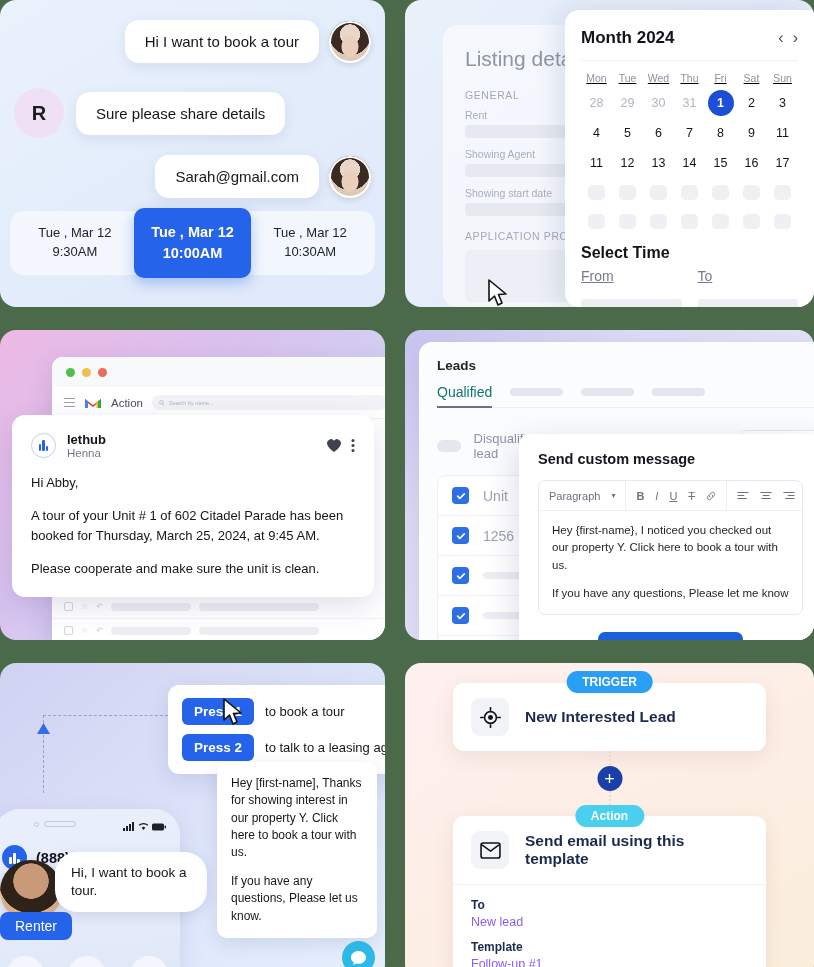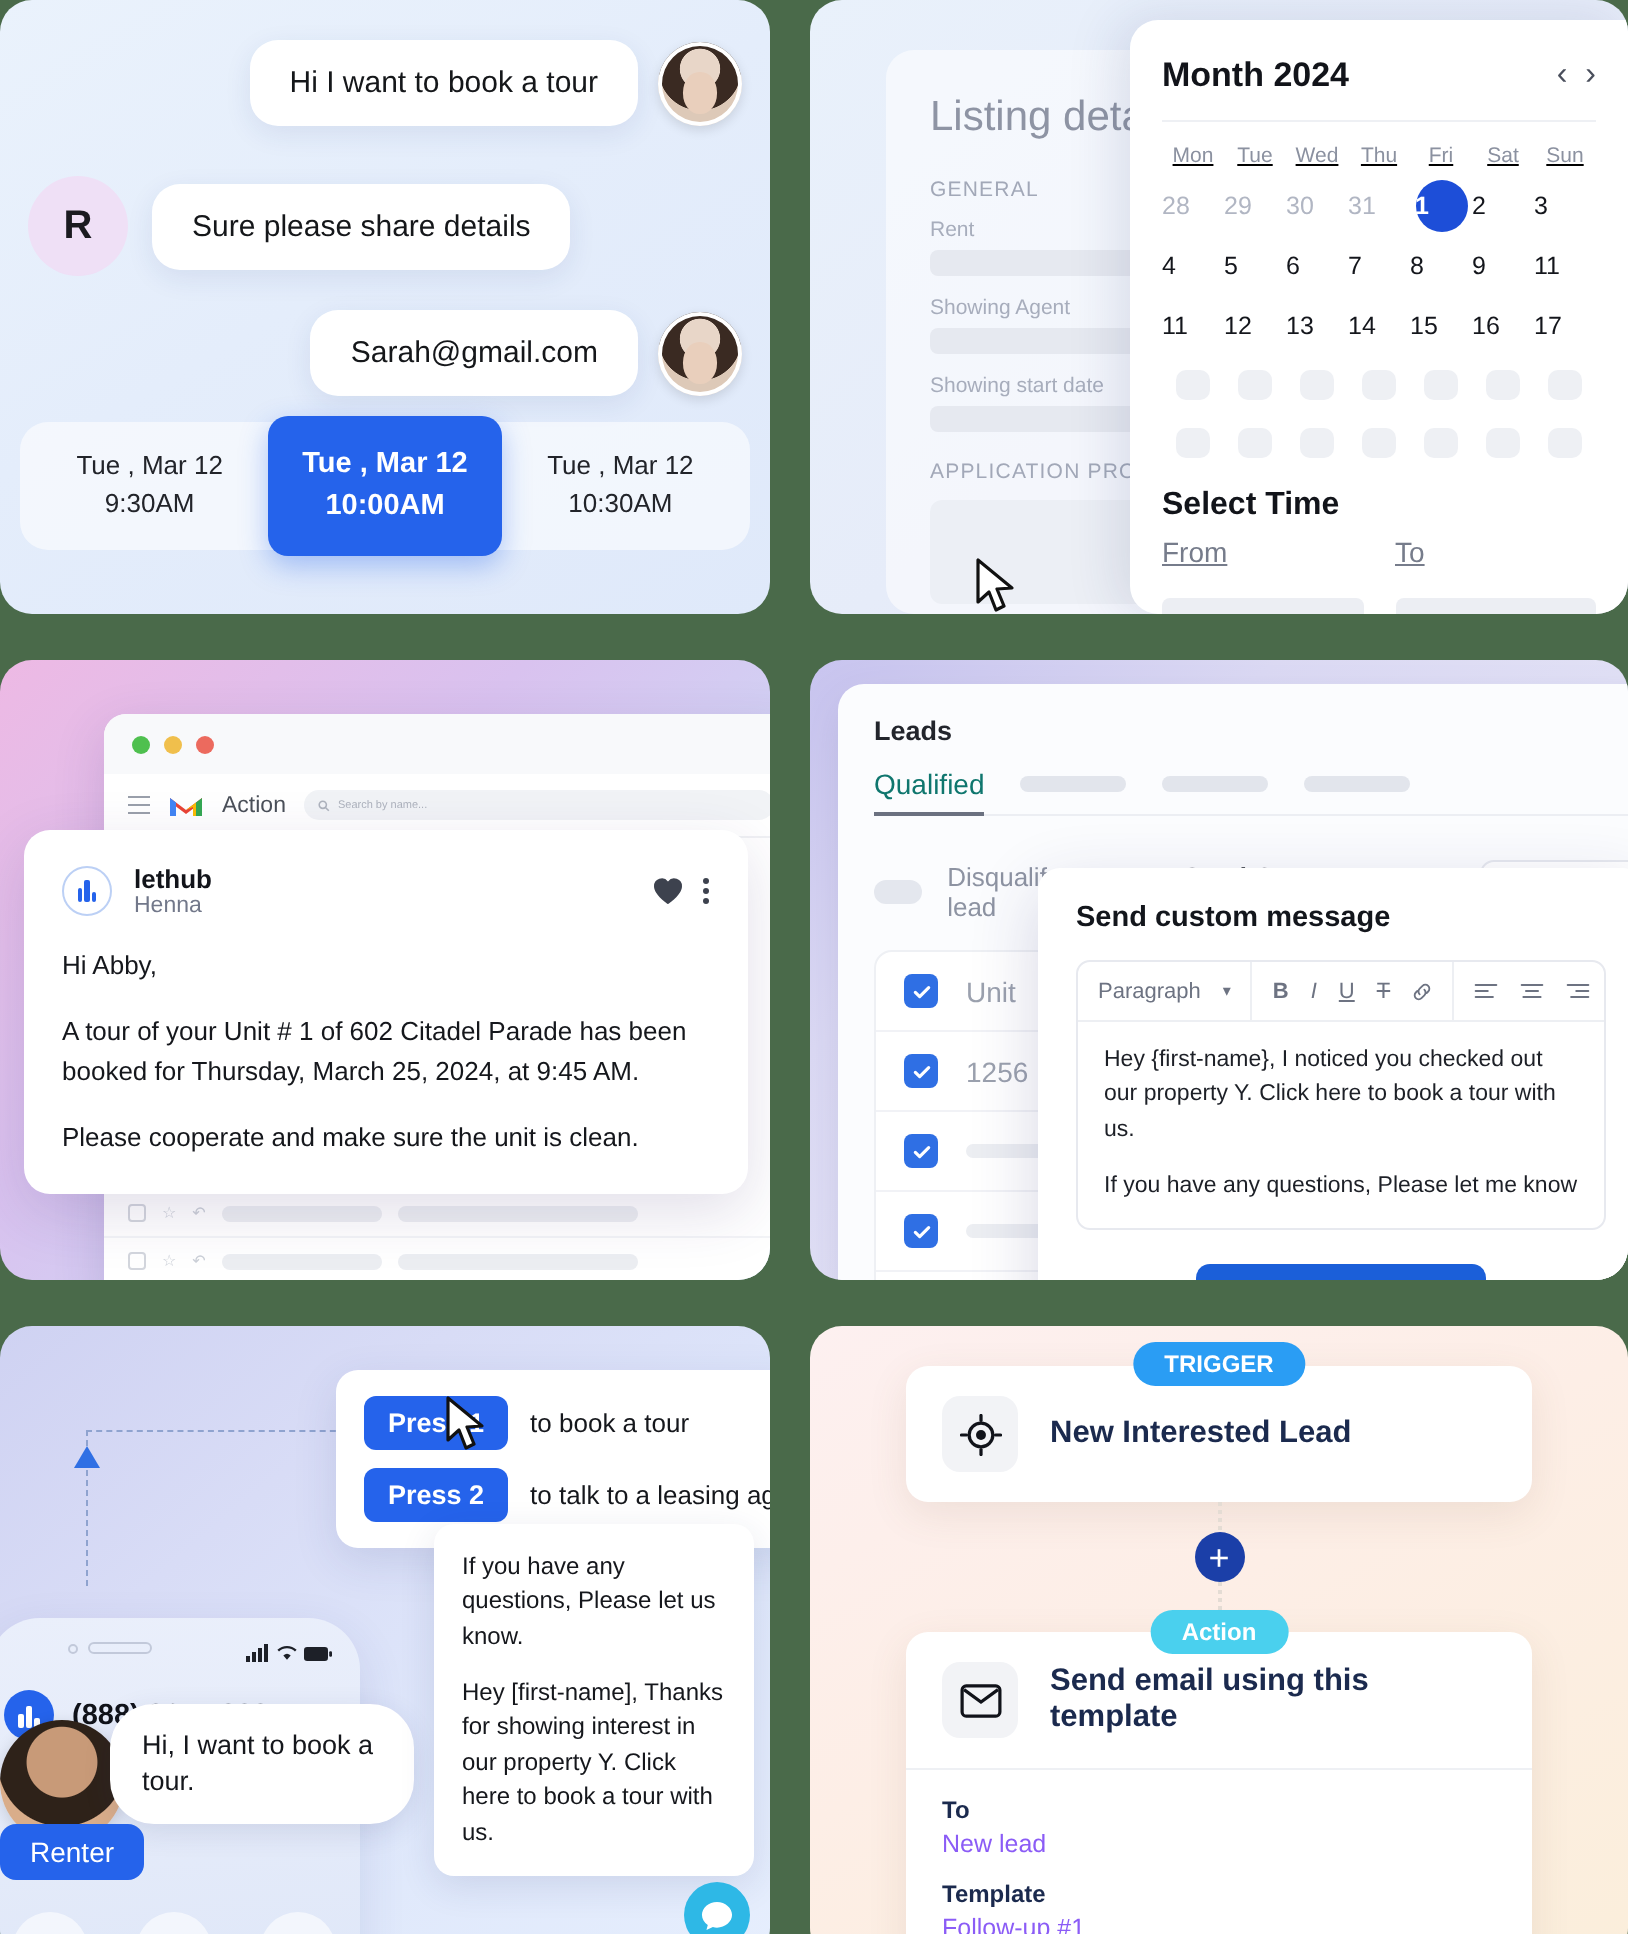--- a/index.html
+++ b/index.html
@@ -76,21 +76,21 @@
     position:absolute; right:0; top:10px; width:249px; height:297px;
     background:#fff; border-radius:14px 0 0 14px; padding:18px 16px;
     box-shadow:-6px 0 26px rgba(35,55,105,.13);
   }
   .cal-h { display:flex; align-items:center; justify-content:space-between; padding-bottom:12px; border-bottom:1px solid #eef0f4; }
   .cal-h b { font-size:17px; color:#12141a; }
   .cal-nav { display:flex; gap:9px; color:#4a4f5c; font-size:16px; }
   .dow { display:grid; grid-template-columns:repeat(7,1fr); margin-top:11px;text-decoration:underline; }
   .dow div { text-align:center; font-size:10.5px; color:#8b91a0; }
   .days { display:grid; grid-template-columns:repeat(7,1fr); row-gap:4px; margin-top:6px; }
-  .day { text-align:left; font-size:12.5px; color:#14161c; height:26px; line-height:26px; }
+  .day { text-align:center; font-size:12.5px; color:#14161c; height:26px; line-height:26px; }
   .day.mut { color:#b1b6c3; }
   .day.on { background:#1d4ed8; color:#fff; border-radius:50%; width:26px; margin:0 auto; font-weight:600; }
   .day.ph { background:#eef0f4; border-radius:5px; height:15px; width:17px; margin:5px auto; }
   .st { font-size:16px; font-weight:700; color:#12141a; margin-top:10px; }
   .stw { display:flex; gap:16px; margin-top:6px; }
   .stw div { flex:1; }
   .stw span { display:block; font-size:14px; color:#767c8b; margin-bottom:15px;text-decoration:underline; }
   .stw i { display:block; height:14px; border-radius:4px; background:#eceef3; }
 
   
@@ -641,22 +641,22 @@
             <line x1="1.5" y1="0.8" x2="14.5" y2="17" stroke="#3c4049" stroke-width="1.5"></line>
           </svg>
         </div>
       </div>
     </div>
 
     <div class="rbub">Hi, I want to book a tour.</div>
     <div class="renter">Renter</div>
 
     <div class="sms">
+      <p>Hey [first-name], Thanks for showing interest in our property Y. Click here to book a tour with us.</p>
       <p>If you have any questions, Please let us know.</p>
-      <p>Hey [first-name], Thanks for showing interest in our property Y. Click here to book a tour with us.</p>
     </div>
     <div class="chatfab">
       <svg width="17" height="16" viewBox="0 0 18 17">
           <path d="M9 1C4.6 1 1 4.1 1 7.9c0 2.2 1.2 4.1 3.1 5.4L3.4 16l3.4-1.6c.7.2 1.4.3 2.2.3 4.4 0 8-3.1 8-6.8S13.4 1 9 1z" fill="#fff"></path>
         </svg>
     </div>
   </div>
 
   <div class="panel p6">
 

